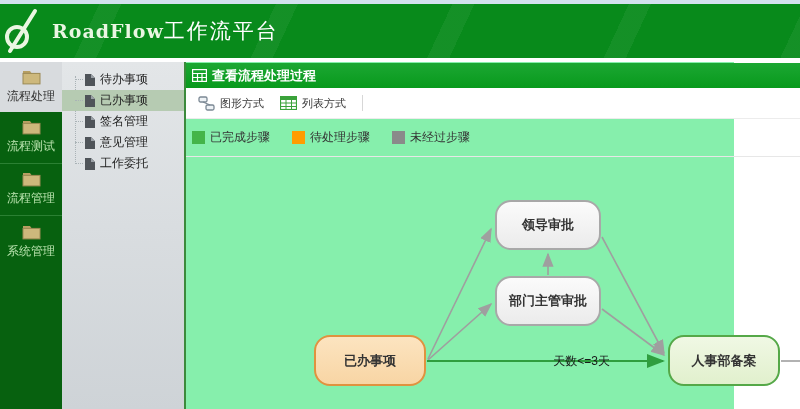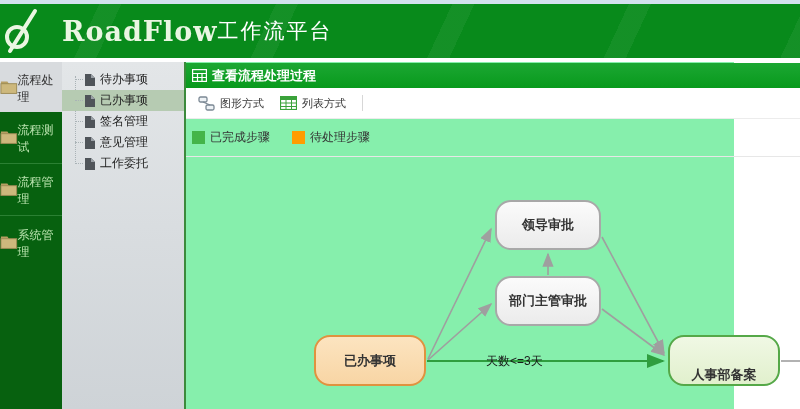--- a/index.html
+++ b/index.html
@@ -8,26 +8,26 @@
 
   
   .top-strip { position:absolute; left:0; top:0; width:800px; height:4px; background:#d3e1ee; }
   .app-header { position:absolute; left:0; top:4px; width:800px; height:54px;
     background:#088a1b;
     background-image:repeating-linear-gradient(115deg, rgba(255,255,255,0) 0 90px,
       rgba(255,255,255,0.05) 90px 110px, rgba(255,255,255,0) 110px 160px);
     display:flex; align-items:center; }
   .logo-icon { margin-left:2px; }
   .logo-text { color:#eaf6e2; font-family:"DejaVu Serif","Liberation Serif",serif;
-    font-weight:bold; font-size:27px; letter-spacing:1px; margin-left:22px; }
+    font-weight:bold; font-size:19px; letter-spacing:1px; margin-left:12px; }
   .app-title { color:#ffffff; font-size:21px; margin-left:0; letter-spacing:2px; }
 
   
   .sidebar { position:absolute; left:0; top:62px; width:62px; height:347px; background:#07610f; }
-  .side-item { height:52px; display:flex; flex-direction:row; align-items:center;
+  .side-item { height:52px; display:flex; flex-direction:column; align-items:center;
     justify-content:center; cursor:pointer; border-bottom:1px solid #2b8033; }
   .side-item .side-label { font-size:12px; color:#b9e3ae; margin-top:3px; }
   .side-item.active { background:#d8dbde; height:50px; border-bottom:none; }
   .side-item.active .side-label { color:#333; }
   .side-rest { border-bottom:none !important; }
 
   
   .submenu { position:absolute; left:62px; top:62px; width:124px; height:347px;
     background:linear-gradient(#e3e6e8, #ced3d7); border-right:2px solid #3c8a3c;
     padding-top:7px; }
@@ -65,22 +65,22 @@
   .diagram { position:absolute; left:0; top:95px; width:614px; height:252px; }
   .edges { position:absolute; left:0; top:0; }
   .node { position:absolute; border-radius:16px; display:flex; align-items:center;
     justify-content:center; font-size:13px; font-weight:bold; color:#333; cursor:pointer; }
   .node.gray   { border:2px solid #a8a8a8; background:linear-gradient(#fbfbfb,#ebebeb); }
   .node.orange { border:2px solid #e0923f; background:linear-gradient(#fce4c0,#f8d5a4); }
   .node.green  { border:2px solid #55a848; background:linear-gradient(#f0f8e4,#e1f0cd); }
   .node-leader  { left:309px; top:43px;  width:106px; height:50px; }
   .node-manager { left:309px; top:119px; width:106px; height:50px; }
   .node-fill    { left:128px; top:178px; width:112px; height:51px; }
-  .node-hr      { left:482px; top:178px; width:112px; height:51px;align-items:flex-end; }
-  .edge-label { position:absolute; left:300px; top:196px; width:124px; text-align:left;
+  .node-hr      { left:482px; top:178px; width:112px; height:51px; }
+  .edge-label { position:absolute; left:300px; top:196px; width:124px; text-align:right;
     font-size:12px; color:#1a1a1a; }
 </style>
 </head>
 <body>
 
 <div class="top-strip"></div>
 
 <header class="app-header">
   <svg class="logo-icon" width="38" height="46" viewBox="0 0 38 46">
     <circle cx="15" cy="29" r="10" fill="none" stroke="#eaf6e2" stroke-width="4"></circle>
@@ -191,20 +191,24 @@
 
   <div class="legend">
     <div class="legend-item">
       <span class="swatch completed"></span>
       <span class="legend-label">已完成步骤</span>
     </div>
     <div class="legend-item">
       <span class="swatch pending"></span>
       <span class="legend-label">待处理步骤</span>
     </div>
+    <div class="legend-item">
+      <span class="swatch notpassed"></span>
+      <span class="legend-label">未经过步骤</span>
+    </div>
   </div>
 
   <div class="diagram">
     <svg class="edges" width="614" height="252" viewBox="0 0 614 252">
       <defs>
         <marker id="arrGray" markerWidth="9" markerHeight="8" refX="8" refY="3.5" orient="auto">
           <path d="M0,0 L9,3.5 L0,7 z" fill="#9f9f9f"></path>
         </marker>
         <marker id="arrGreen" markerWidth="9" markerHeight="8" refX="8" refY="3.5" orient="auto">
           <path d="M0,0 L9,3.5 L0,7 z" fill="#2f9e3f"></path>

